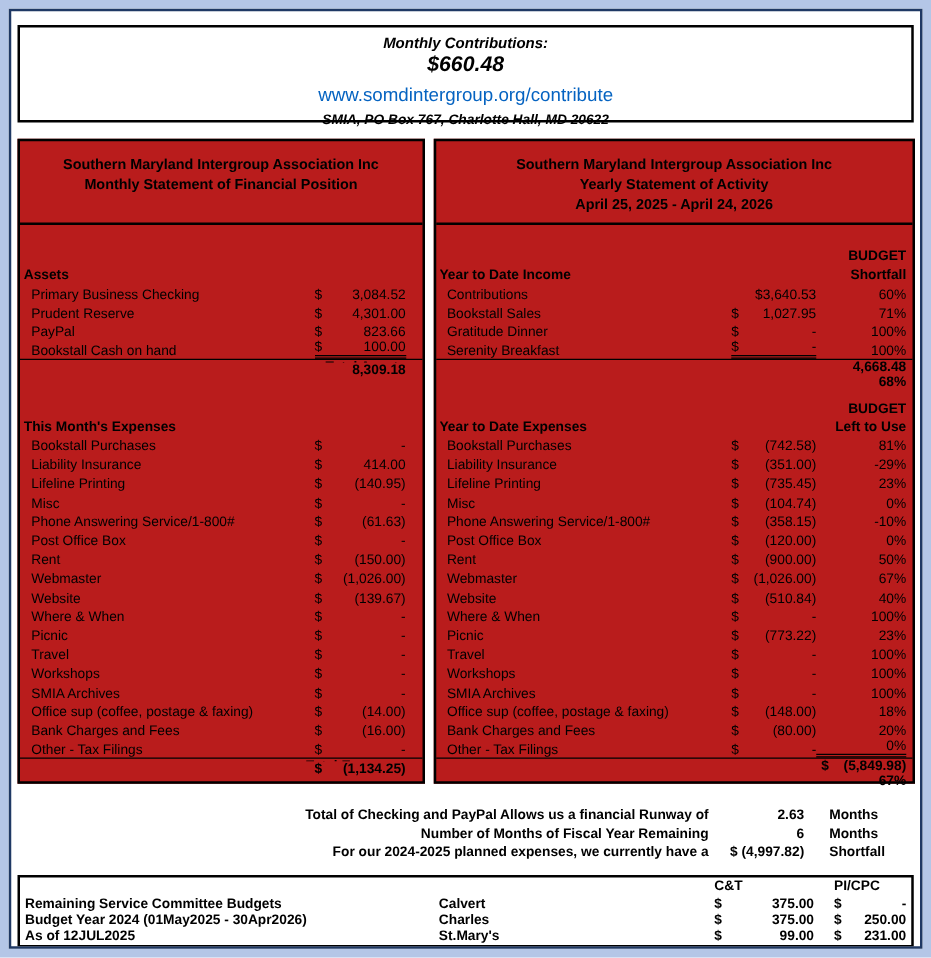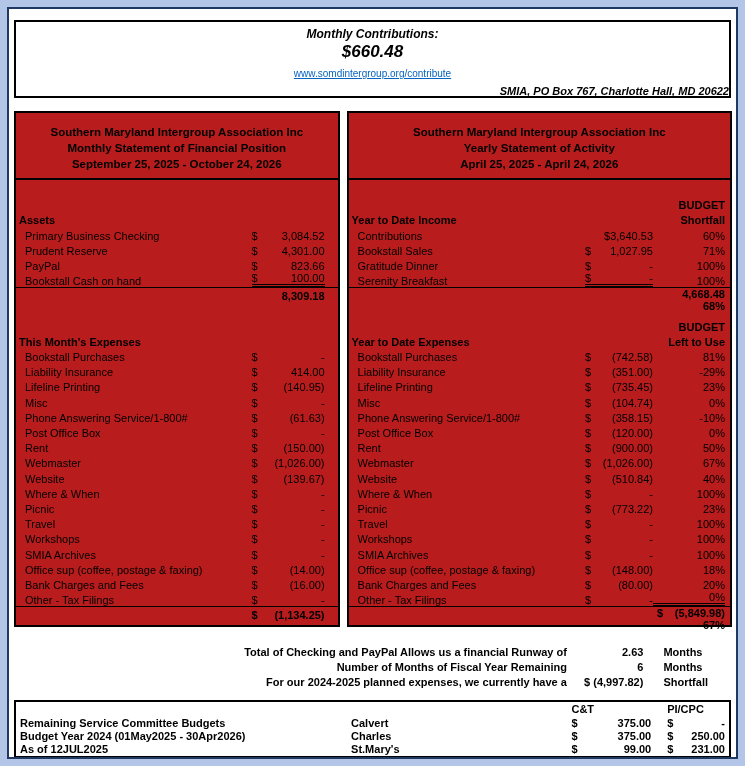--- a/index.html
+++ b/index.html
@@ -5,22 +5,22 @@
   * { box-sizing: border-box; margin: 0; padding: 0; }
   html,body { width: 745px; height: 766px; }
   body { font-family: "Liberation Sans", sans-serif; color:#000; background:#fff; position:relative; }
   .frame { position:absolute; inset:0; border:7px solid #b4c6e7; }
   .inner { position:absolute; inset:0; border:2px solid #1f3864; background:#fff; padding:11px 4px 0 4px; overflow:hidden; }
 
   
   .top-box { margin:0 1px; border:2px solid #000; height:78px; text-align:center; }
   .tb-title { font-size:12px; font-weight:bold; font-style:italic; margin-top:5px; }
   .tb-amount { font-size:17px; font-weight:bold; font-style:italic; margin-top:1px; }
-  .tb-link { font-size:10px; color:#0563c1; text-decoration:underline; display:inline-block; margin-top:6px; cursor:pointer; }
-  .tb-address { font-size:11px; font-weight:bold; font-style:italic; margin-top:4px;text-align:right; }
+  .tb-link { font-size:15px; color:#0563c1; display:inline-block; margin-top:6px; cursor:pointer; }
+  .tb-address { font-size:11px; font-weight:bold; font-style:italic; margin-top:4px; }
 
   
   .panels { display:flex; margin-top:13px; margin-left:1px; }
   .panel { border:2px solid #000; height:516px; background:#b91c1c; }
   .panel.left  { width:326px; margin-right:7px; }
   .panel.right { width:386px; }
   .panel-header { height:67px; border-bottom:2px solid #000; text-align:center;
                   font-weight:bold; font-size:11.5px; line-height:16px; padding-top:11px; }
   .panel-body { padding-top:16px; }
 
@@ -71,21 +71,20 @@
     <div><span class="tb-link">www.somdintergroup.org/contribute</span></div>
     <div class="tb-address">SMIA, PO Box 767, Charlotte Hall, MD 20622</div>
   </div>
 
   <div class="panels">
 
     <div class="panel left">
       <div class="panel-header">
         <div>Southern Maryland Intergroup Association Inc</div>
         <div>Monthly Statement of Financial Position</div>
-        <div>September 25, 2025 - October 24, 2026</div>
       </div>
       <div class="panel-body">
         <div class="row"></div>
         <div class="row heading">
           <span class="lbl nopad bold">Assets</span>
         </div>
         <div class="list">
 
         <div class="row">
               <span class="lbl">Primary Business Checking</span>

